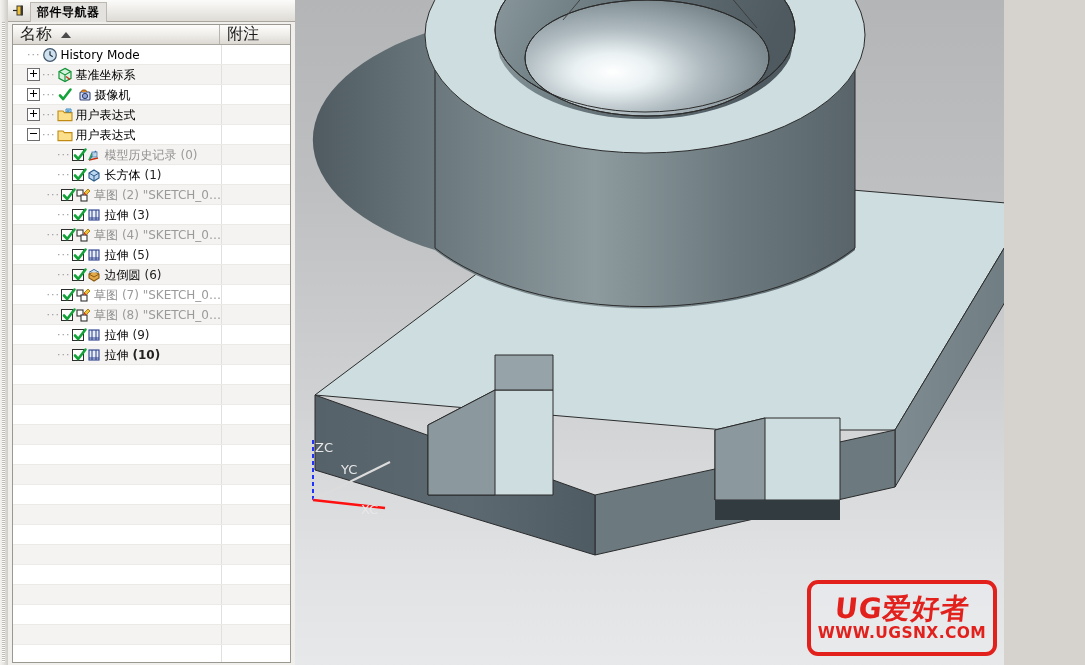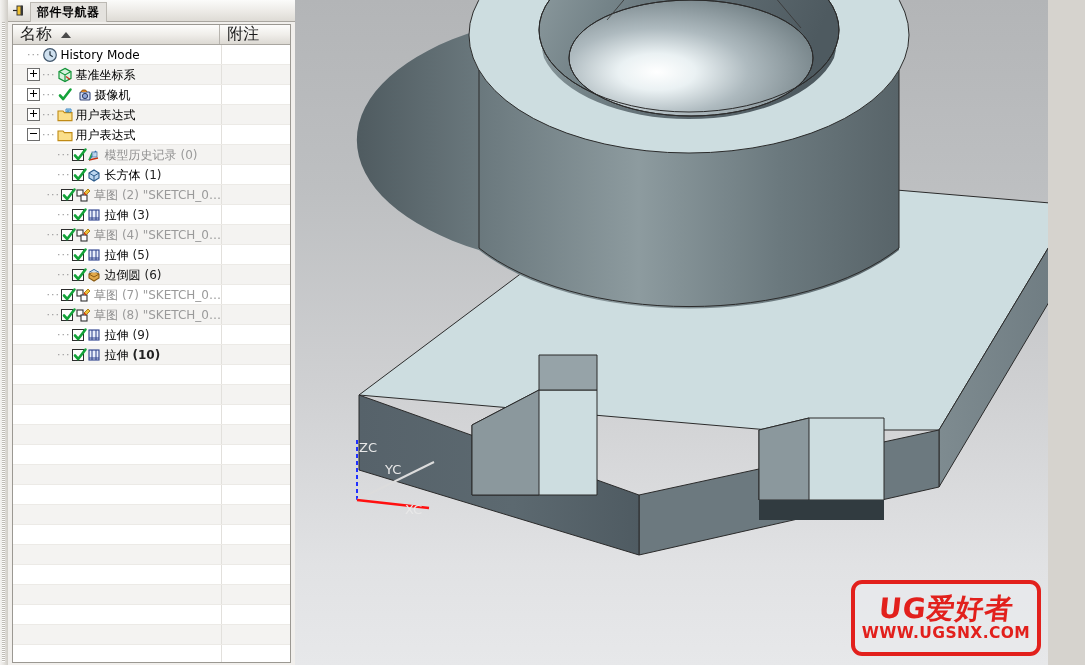--- a/index.html
+++ b/index.html
@@ -107,21 +107,20 @@
   .lbl{font-size:12px;color:#000;line-height:20px;}
   .lbl.dim{color:#8f8f8f;}
   .num{color:#222;}
   .num.dim{color:#9a9a9a;}
 
   
   .viewport{
     position:absolute;left:295px;top:0;width:709px;height:665px;
     background:linear-gradient(to bottom,#b3b5b7 0%,#bdbfc1 28%,#cfd0d2 58%,#e1e2e4 85%,#e7e8ea 100%);
     overflow:hidden;
-    padding-left:44px;
   }
   .viewport svg{display:block;width:790px;height:665px;}
 
   
   .watermark{
     position:absolute;right:7px;bottom:9px;width:182px;height:68px;
     border:4px solid #e2201c;border-radius:11px;
     background:rgba(232,233,235,.82);
     display:flex;flex-direction:column;align-items:center;justify-content:center;
   }

